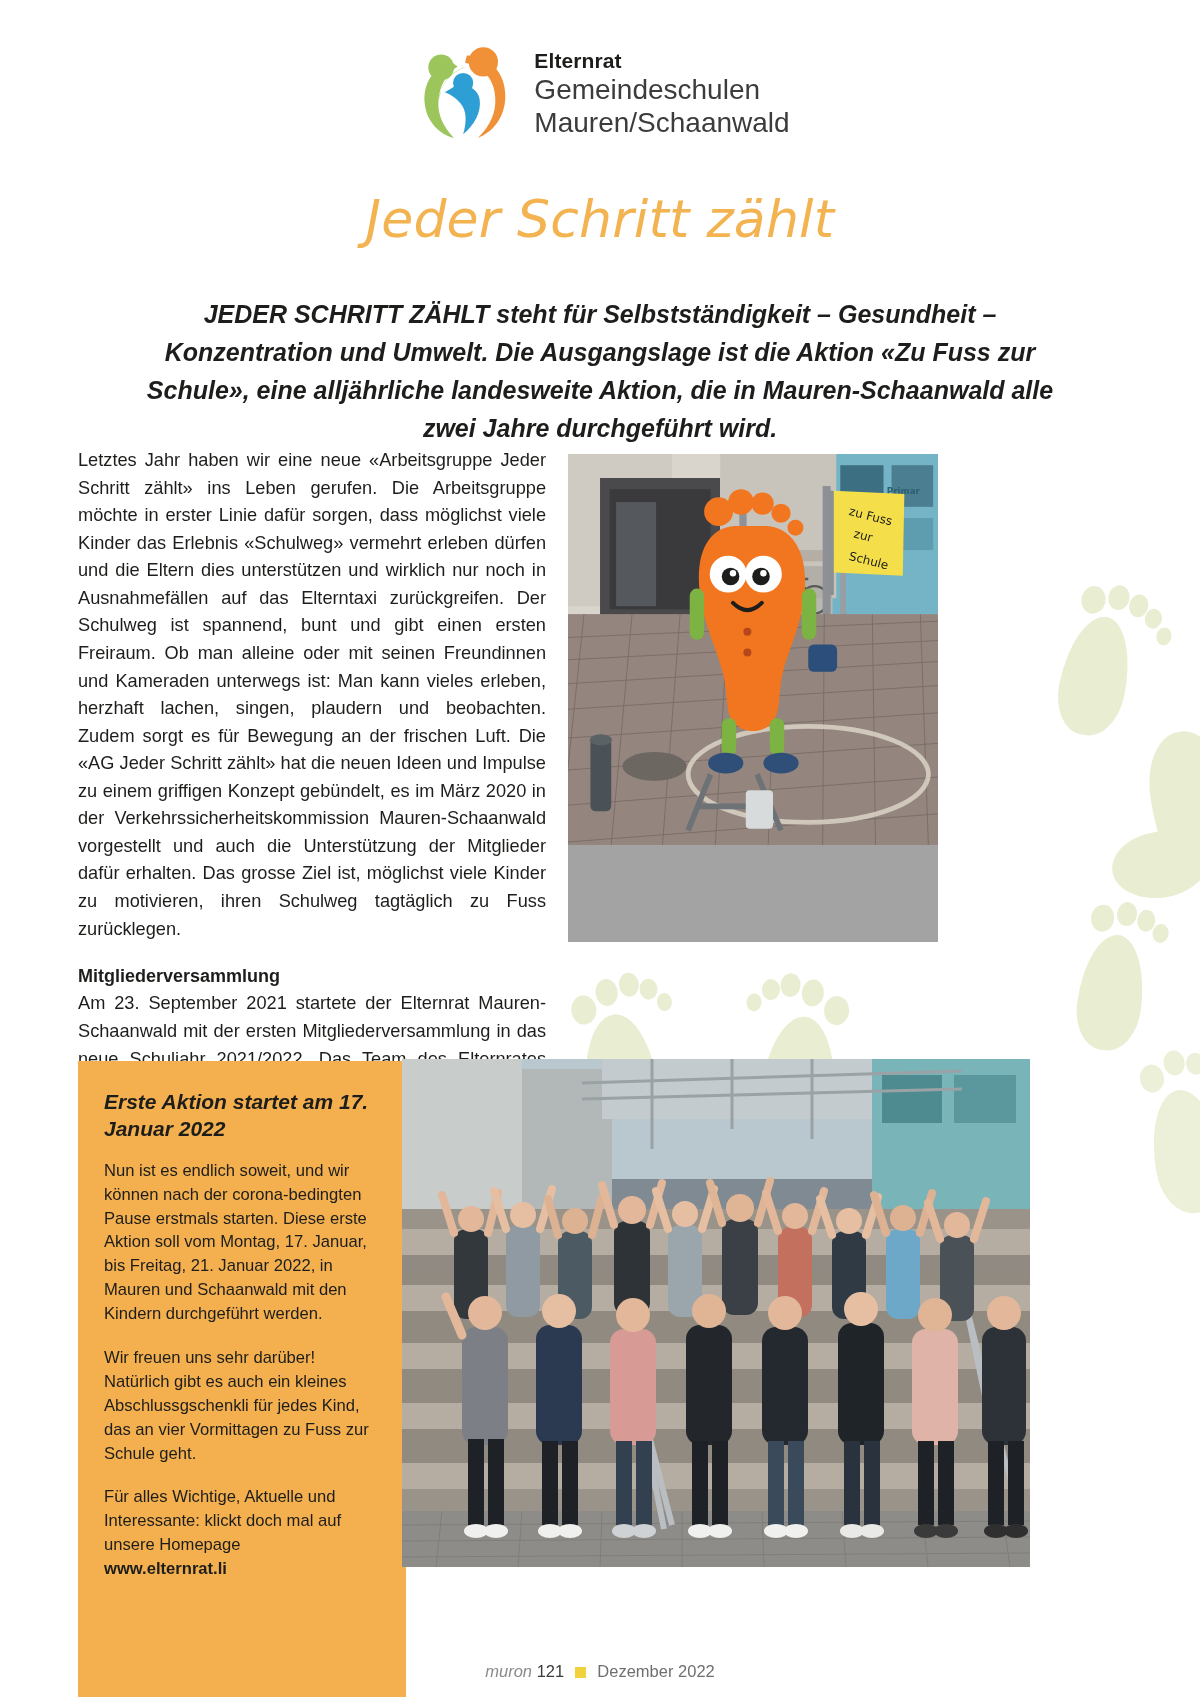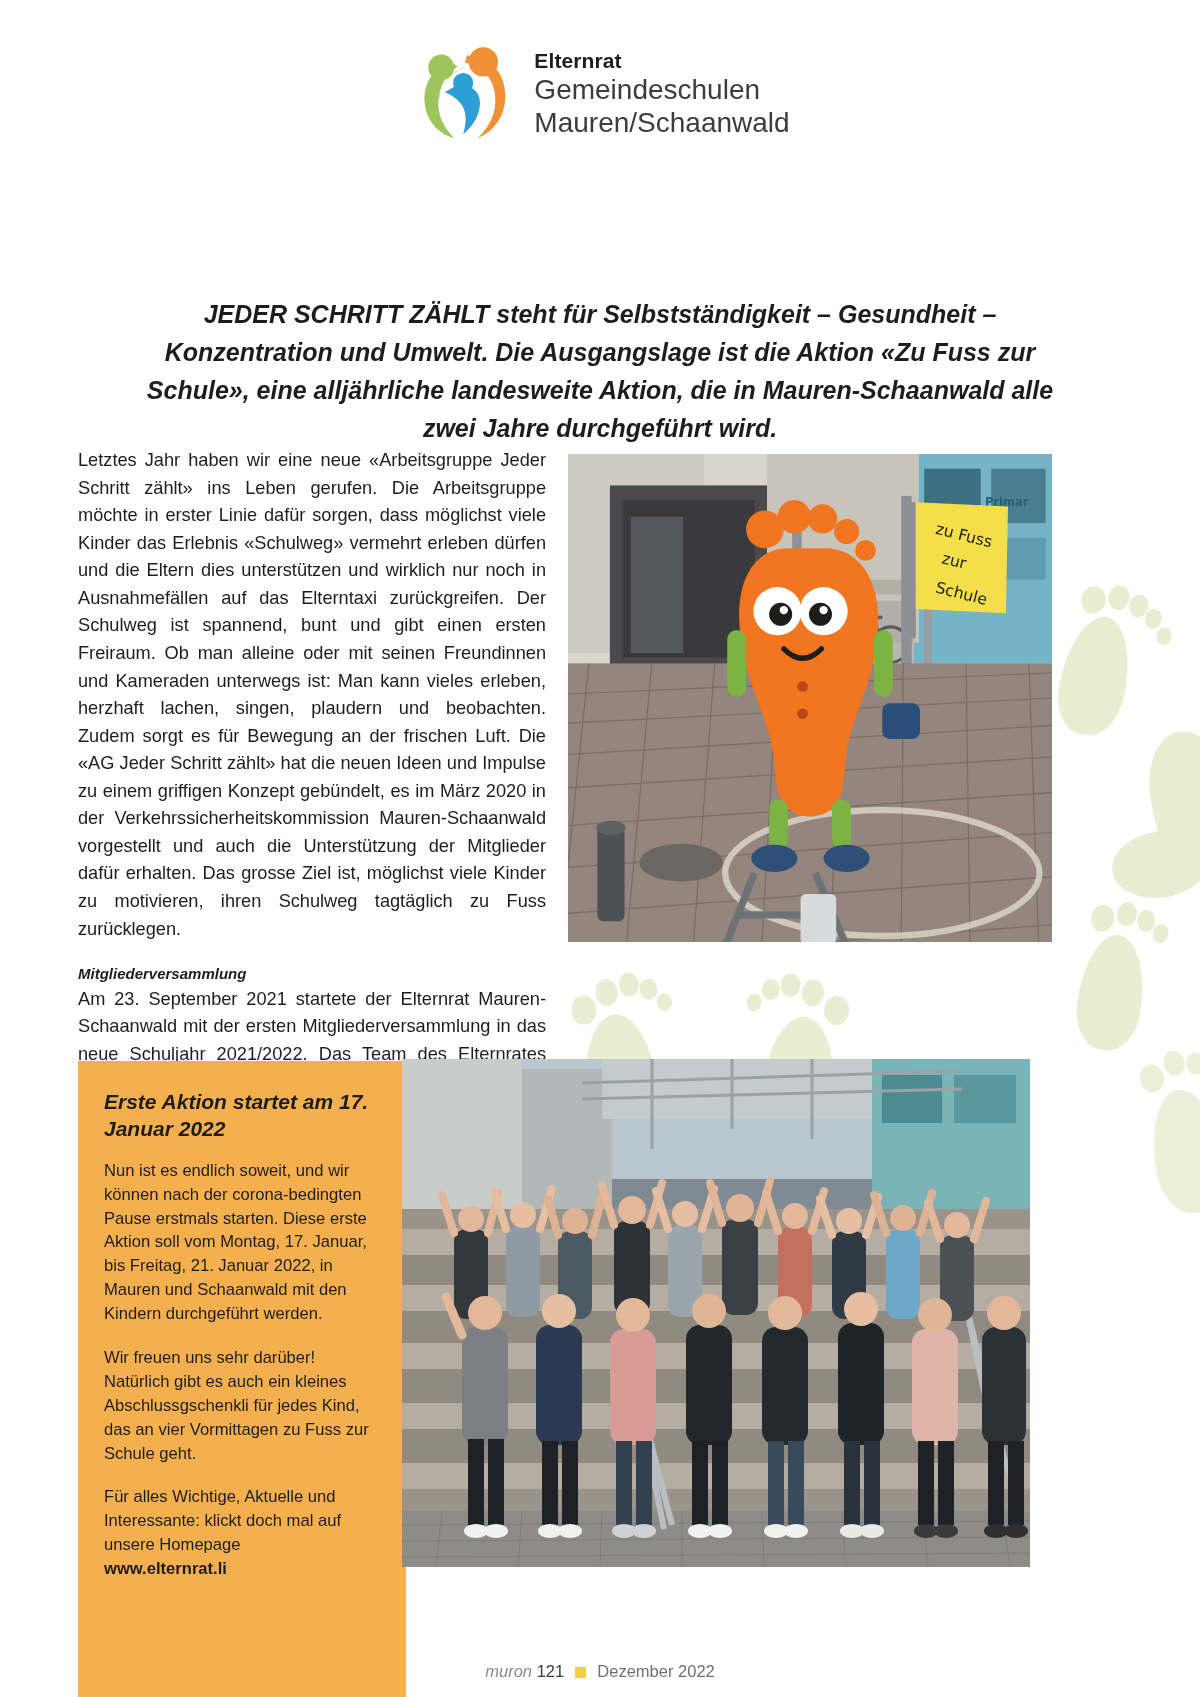--- a/index.html
+++ b/index.html
@@ -43,26 +43,26 @@
     font-size:25px;line-height:1.52;color:#1d1d1b;
   }
 
   
   .col-left{
     position:absolute;left:78px;top:430px;width:468px;z-index:3;
     font-size:18.2px;line-height:1.515;text-align:justify;color:#1d1d1b;
     hyphens:none;
   }
   .col-left p{margin:0;}
-  .subhead{font-style:italic;font-weight:bold;font-size:15px;margin:0;padding-top:20px;}
+  .subhead{font-weight:bold;font-size:18px;margin:0;padding-top:20px;}
 
   
   .photo-top{
-    position:absolute;left:568px;top:437px;width:484px;height:488px;z-index:3;
-    overflow:hidden;background:#22c55e;
+    position:absolute;left:568px;top:437px;width:370px;height:488px;z-index:3;
+    overflow:hidden;background:#a3a3a3;
   }
   .photo-top .scene{position:absolute;inset:0;}
 
   
   .orange-box{
     position:absolute;left:78px;top:1044px;width:328px;height:653px;z-index:3;
     background:#f4b04f;color:#1d1d1b;
     box-sizing:border-box;padding:28px 35px 0 26px;
   }
   .orange-box h3{
@@ -166,20 +166,21 @@
         </svg>
       </div>
       <div class="logo-text">
         <div class="l1">Elternrat</div>
         <div class="l2">Gemeindeschulen</div>
         <div class="l3">Mauren/Schaanwald</div>
       </div>
     </div>
   </div>
 
+  <div class="headline">Jeder Schritt zählt</div>
 
   <div class="lead">JEDER SCHRITT ZÄHLT steht für Selbstständigkeit – Gesundheit – Konzentration und Umwelt. Die Ausgangslage ist die Aktion «Zu Fuss zur Schule», eine alljährliche landesweite Aktion, die in Mauren-Schaanwald alle zwei Jahre durchgeführt wird.</div>
 
   <div class="col-left">
     <p>Letztes Jahr haben wir eine neue «Arbeitsgruppe Jeder Schritt zählt» ins Leben gerufen. Die Arbeitsgruppe möchte in erster Linie dafür sorgen, dass möglichst viele Kinder das Erlebnis «Schulweg» vermehrt erleben dürfen und die Eltern dies unterstützen und wirklich nur noch in Ausnahmefällen auf das Elterntaxi zurückgreifen. Der Schulweg ist spannend, bunt und gibt einen ersten Freiraum. Ob man alleine oder mit seinen Freundinnen und Kameraden unterwegs ist: Man kann vieles erleben, herzhaft lachen, singen, plaudern und beobachten. Zudem sorgt es für Bewegung an der frischen Luft. Die «AG Jeder Schritt zählt» hat die neuen Ideen und Impulse zu einem griffigen Konzept gebündelt, es im März 2020 in der Verkehrssicherheitskommission Mauren-Schaanwald vorgestellt und auch die Unterstützung der Mitglieder dafür erhalten. Das grosse Ziel ist, möglichst viele Kinder zu motivieren, ihren Schulweg tagtäglich zu Fuss zurücklegen.</p>
     <p class="subhead">Mitgliederversammlung</p>
     <p>Am 23. September 2021 startete der Elternrat Mauren-Schaanwald mit der ersten Mitgliederversammlung in das neue Schuljahr 2021/2022. Das Team des Elternrates zählt neu 32 Mitglieder. Wir freuen uns auf die Zusammenarbeit.</p>
   </div>
 
   <div class="photo-top">

